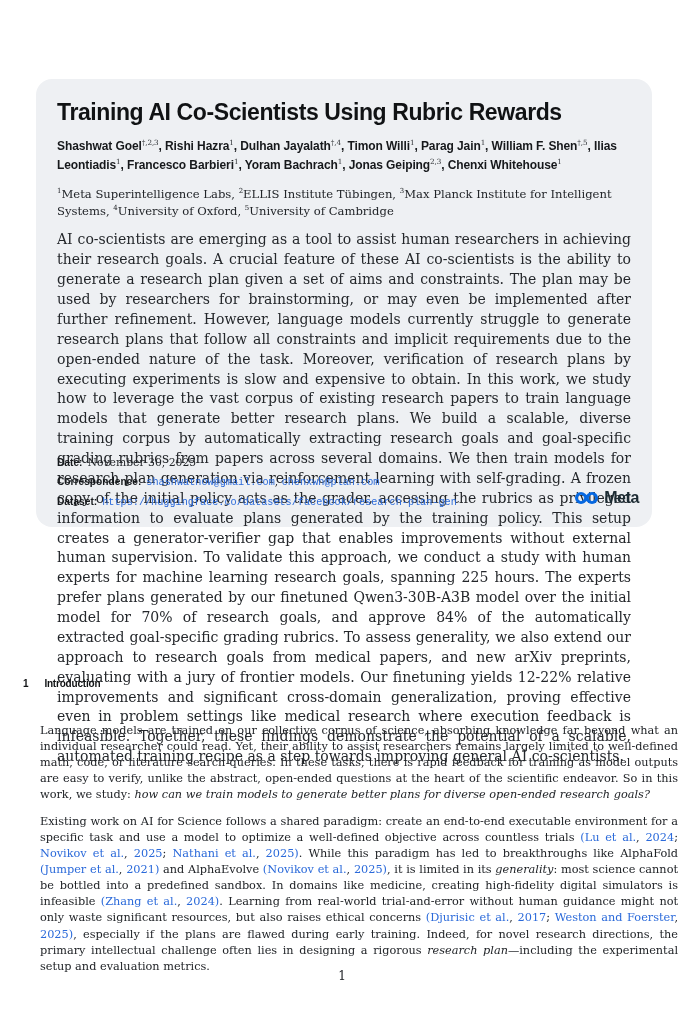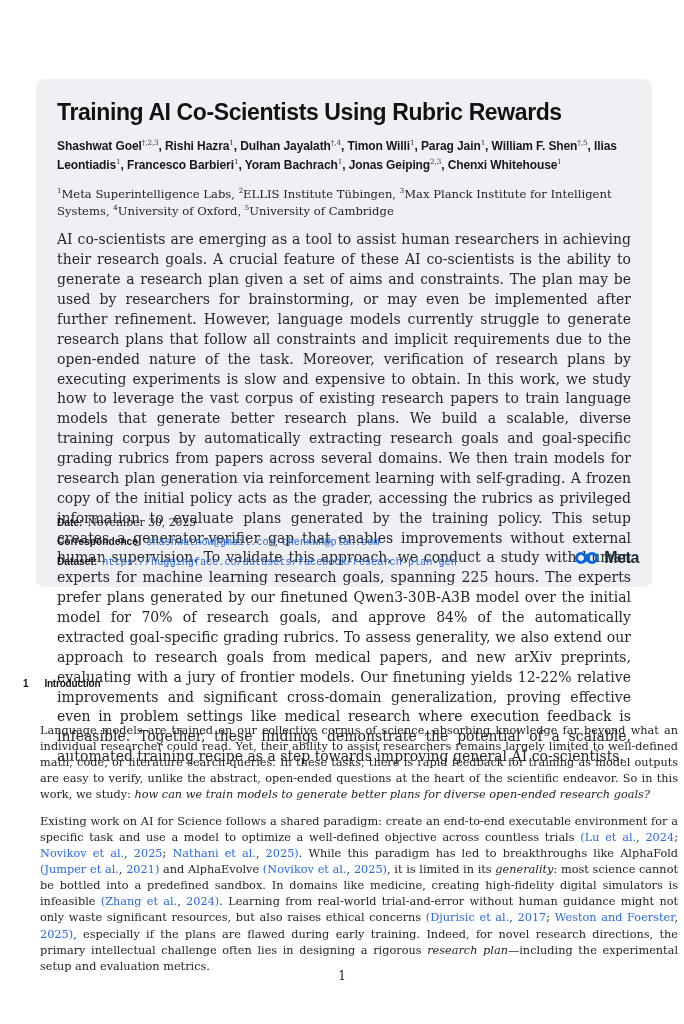--- a/index.html
+++ b/index.html
@@ -13,22 +13,22 @@
   *{box-sizing:border-box;}
   html,body{margin:0;padding:0;}
   body{
     width:684px;height:1024px;background:#ffffff;position:relative;
     font-family:"DejaVu Serif", serif;color:var(--ink-serif);overflow:hidden;
   }
   sup{font-size:0.6em;vertical-align:super;line-height:0;font-weight:normal;font-family:"DejaVu Serif", serif;}
 
   
   .abs-box{
-    position:absolute;left:36px;top:79px;width:616px;height:508px;
-    background:var(--box-bg);border-radius:8px;padding:18px 21px 0 21px;
+    position:absolute;left:36px;top:79px;width:616px;height:448px;
+    background:var(--box-bg);border-radius:16px;padding:18px 21px 0 21px;
   }
   .title{
     font-family:"Liberation Sans", sans-serif;font-weight:bold;font-size:23px;
     letter-spacing:-0.4px;color:var(--ink-sans);margin:2px 0 11px 0;
   }
   .authors{
     font-family:"Liberation Sans", sans-serif;font-weight:bold;font-size:12px;
     color:#16181b;line-height:1.62;letter-spacing:-0.1px;
   }
   .authors sup{color:#2c2f33;}

